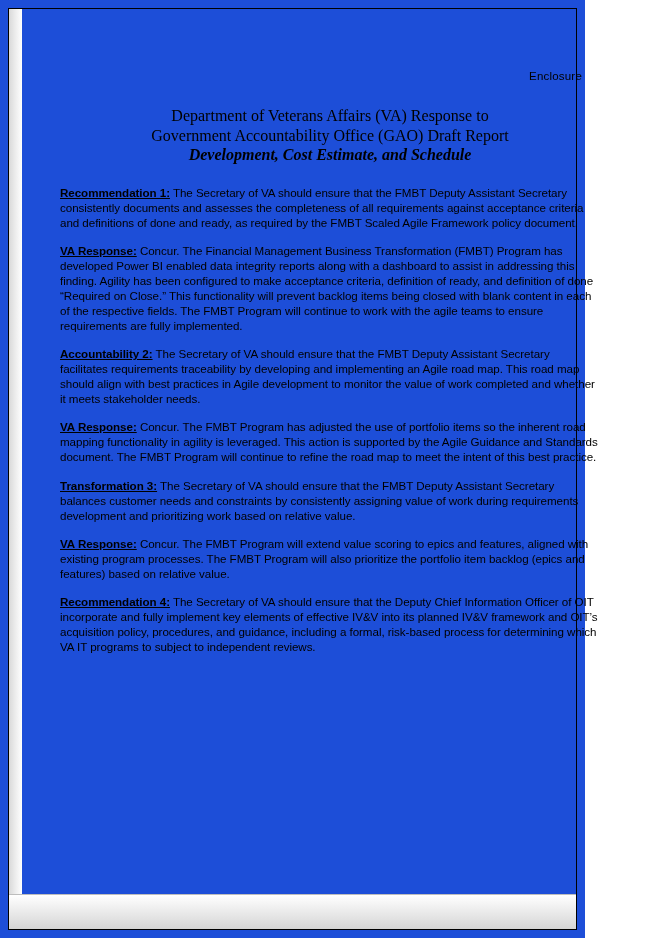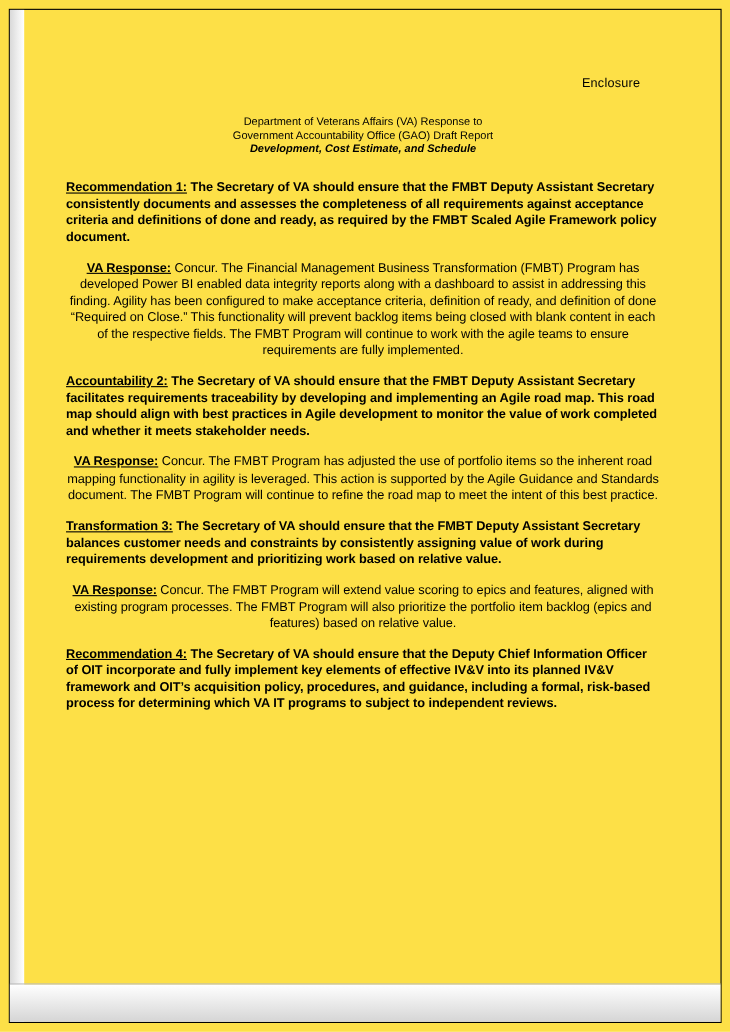--- a/index.html
+++ b/index.html
@@ -9,23 +9,23 @@
   }
   body {
     width: 664px;
     height: 938px;
     font-family: "Liberation Sans", sans-serif;
     color: #000000;
     overflow: hidden;
   }
   .page {
     position: relative;
-    width: 664px;
+    width: 585px;
     height: 938px;
-    background: #fde047;
+    background: #1d4ed8;
     box-sizing: border-box;
     padding-left: 36px;
   }
   .page-border {
     position: absolute;
     left: 8px;
     top: 8px;
     right: 8px;
     bottom: 8px;
     border: 1px solid #000000;
@@ -61,49 +61,49 @@
     padding-right: 18px;
     padding-top: 42px;
     letter-spacing: 0.2px;
   }
   .title-block {
     text-align: center;
     margin-top: 24px;
     line-height: 1.22;
   }
   .title-line {
-    font-size: 10px;
+    font-size: 16px;
+    font-family: Liberation Serif, serif;
   }
   .title-line.bold-italic {
     font-weight: bold;
     font-style: italic;
   }
   .body-block {
     margin-top: 20px;
   }
   p.para {
     margin: 0 0 13px 0;
     font-size: 11.6px;
     line-height: 1.30;
     text-align: left;
   }
   p.rec {
     font-weight: bold;
     letter-spacing: -0.05px;
   }
   p.resp {
     letter-spacing: -0.05px;
-    text-align: center;
   }
   .lead-underline {
     text-decoration: underline;
     font-weight: bold;
   }
   .rec .rest {
-    font-weight: bold;
+    font-weight: normal;
   }
   .resp .rest {
     font-weight: normal;
   }
 </style>
 </head>
 <body>
 
 <div class="page">
   <div class="page-border"></div>

